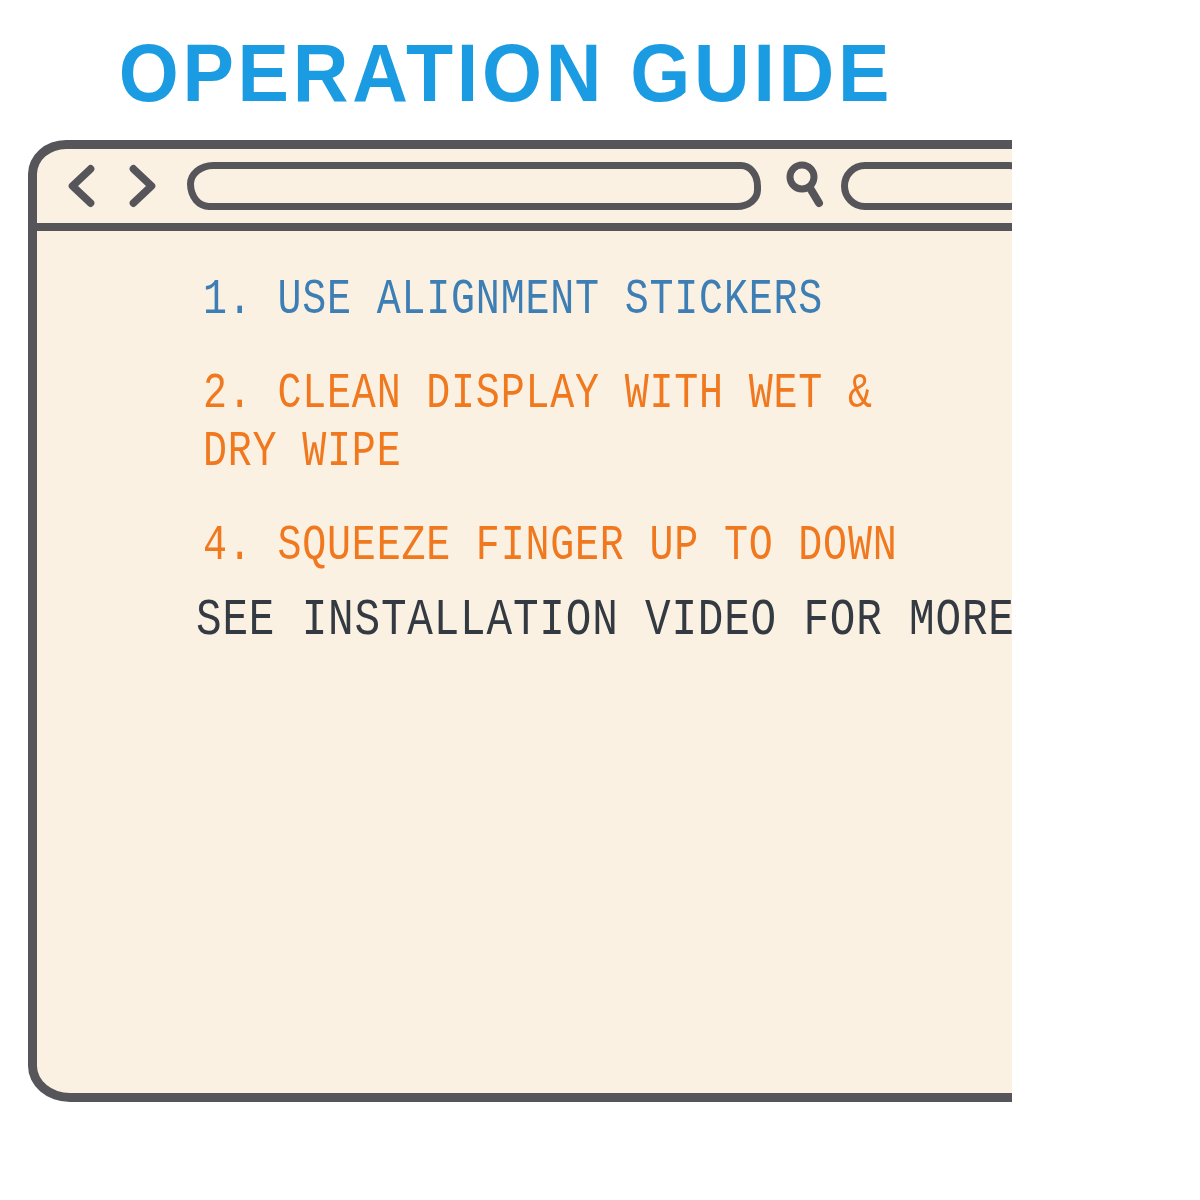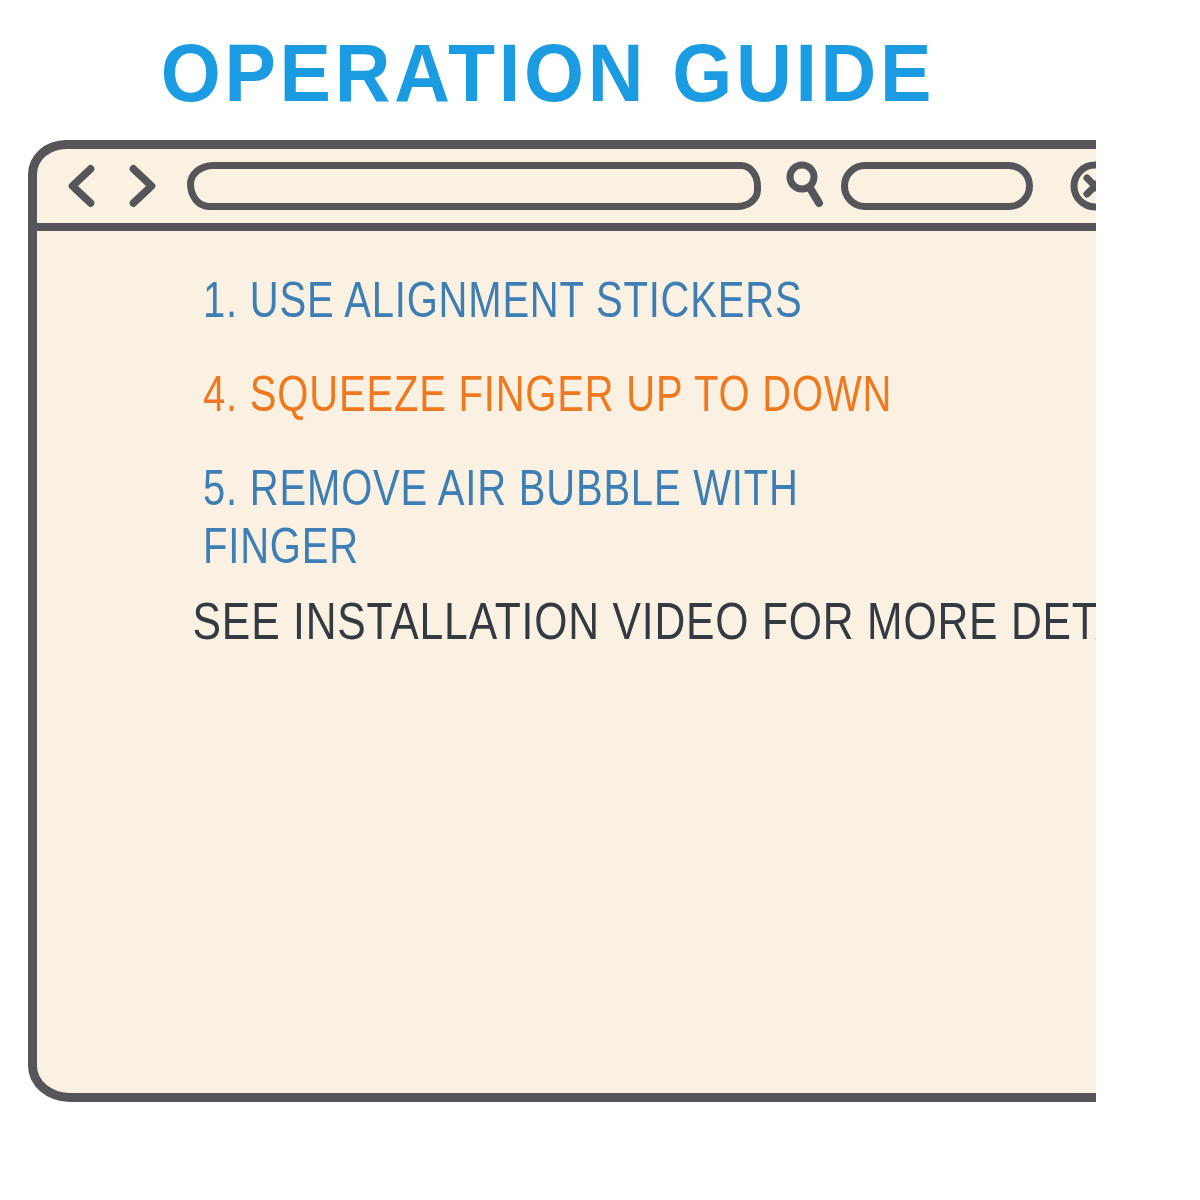--- a/index.html
+++ b/index.html
@@ -11,21 +11,21 @@
     --cream:#FBF1E3;
     --logo-blue:#29A3E0;
     --logo-orange:#F0891F;
     --underline-orange:#F7941D;
   }
   *{margin:0;padding:0;box-sizing:border-box;}
   html,body{background:#ffffff;}
   body{font-family:"Liberation Sans", sans-serif;}
   .canvas{
     position:relative;
-    width:1096px;height:1200px;
+    width:1012px;height:1200px;
     background:#ffffff;
     overflow:hidden;
   }
   .page-title{
     position:absolute;top:26px;left:0;right:0;
     text-align:center;
     color:var(--title-blue);
     font-size:82px;
     font-weight:bold;
     letter-spacing:4px;
@@ -75,20 +75,21 @@
     background:transparent;
     font-size:24px;
     color:var(--dark-text);
     padding:0 16px;
     outline:none;
     flex:0 0 auto;
   }
   .close-btn{width:52px;height:52px;margin-left:36px;flex:0 0 auto;cursor:pointer;background:none;border:none;padding:0;}
   .content{
     padding:40px 50px 0 166px;
+    font-family:Liberation Mono, monospace;
   }
   .steps{list-style:none;}
   .step + .step{margin-top:36px;}
   .step-text{
     display:inline-block;
     font-size:50px;
     line-height:58px;
     transform:scaleX(0.80);
     transform-origin:left center;
     white-space:pre-line;
@@ -148,24 +149,24 @@
         </svg>
       </button>
     </div>
 
     <div class="content">
       <ol class="steps">
         <li class="step">
           <span class="step-text" data-tone="blue">1. USE ALIGNMENT STICKERS</span>
         </li>
         <li class="step">
-          <span class="step-text" data-tone="orange">4. SQUEEZE FINGER UP TO DOWN</span>
+          <span class="step-text" data-tone="orange">2. CLEAN DISPLAY WITH WET &amp; DRY WIPE</span>
         </li>
         <li class="step">
-          <span class="step-text" data-tone="blue">5. REMOVE AIR BUBBLE WITH FINGER</span>
+          <span class="step-text" data-tone="orange">4. SQUEEZE FINGER UP TO DOWN</span>
         </li>
       </ol>
 
       <div class="note-line">
         <span class="note-text">SEE INSTALLATION VIDEO FOR MORE DETAILS</span>
       </div>
 
     </div>
 
   </div>

